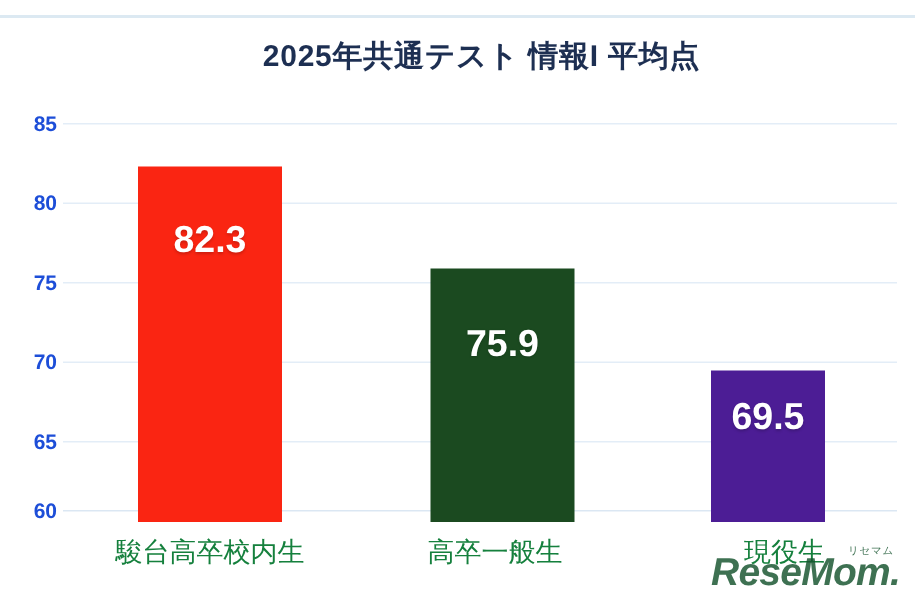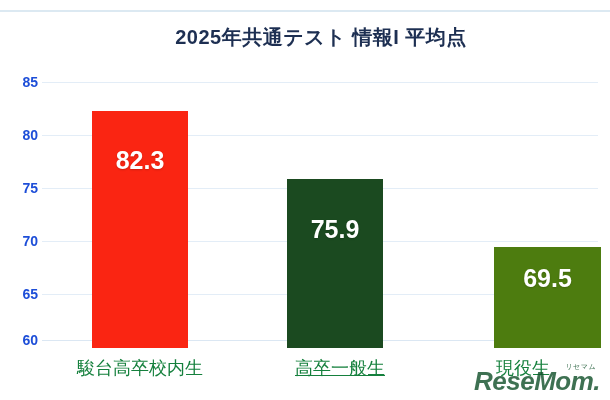--- a/index.html
+++ b/index.html
@@ -169,27 +169,27 @@
     <div class="gridline" style="top:167px;"></div>
     <div class="gridline" style="top:220px;"></div>
     <div class="baseline" style="top:266px;"></div>
 
     <div class="bar" id="bar-0" style="height: 237px; width: 96px; left: 50px; background: rgb(250, 37, 18);">
       <div class="bar-value" style="top: 35px;">82.3</div>
     </div>
     <div class="bar" id="bar-1" style="height: 169px; width: 96px; left: 245px; background: rgb(27, 74, 32);">
       <div class="bar-value" style="top: 36px;">75.9</div>
     </div>
-    <div class="bar" id="bar-2" style="height: 101px; width: 107px; left: 432px; background: #4d7c0f; margin-left: 20px;">
+    <div class="bar" id="bar-2" style="height: 101px; width: 76px; left: 432px; background: #4c1d95;">
       <div class="bar-value" style="top: 17px;">69.5</div>
     </div>
   </div>
 
   <div class="cat-label" style="left:60px;  width:160px;">駿台高卒校内生</div>
-  <div class="cat-label" style="left:260px; width:160px;text-decoration:underline;">高卒一般生</div>
+  <div class="cat-label" style="left:250px; width:160px;">高卒一般生</div>
   <div class="cat-label" style="left:443px; width:160px;">現役生</div>
 
 
   <div class="watermark">
     <span>ReseMom.</span>
     <span class="ruby">リセマム</span>
   </div>
 
 </div>
 

